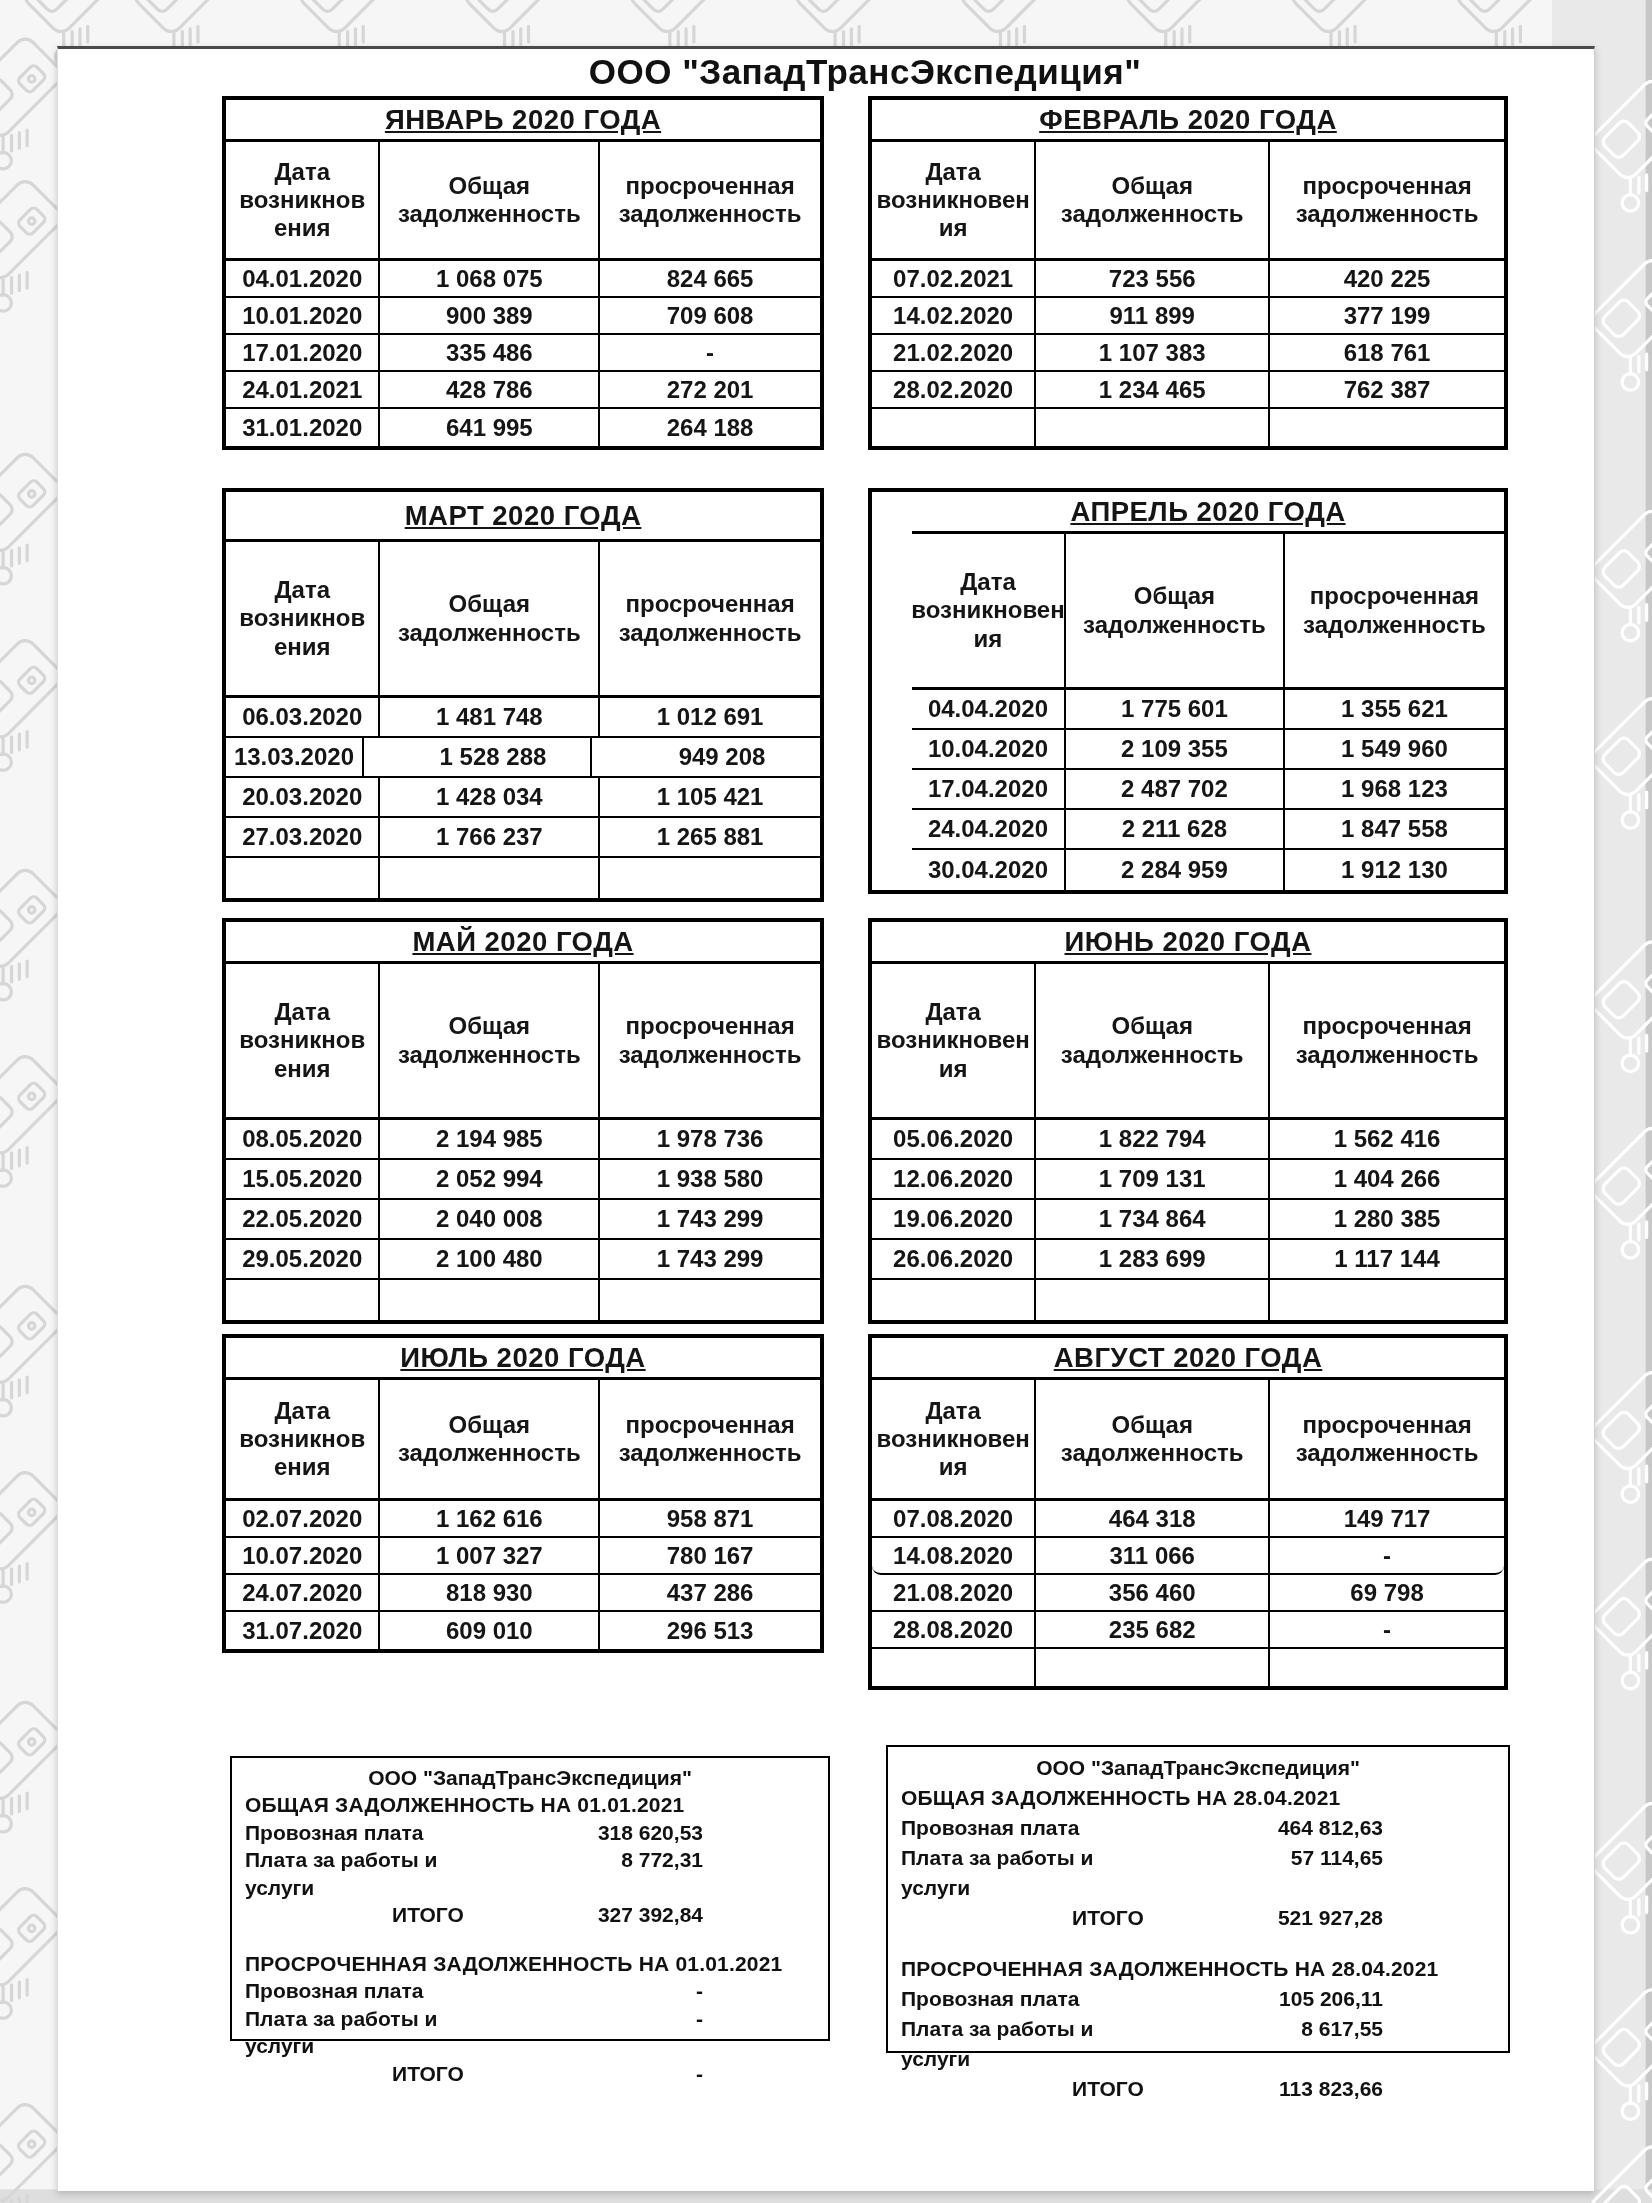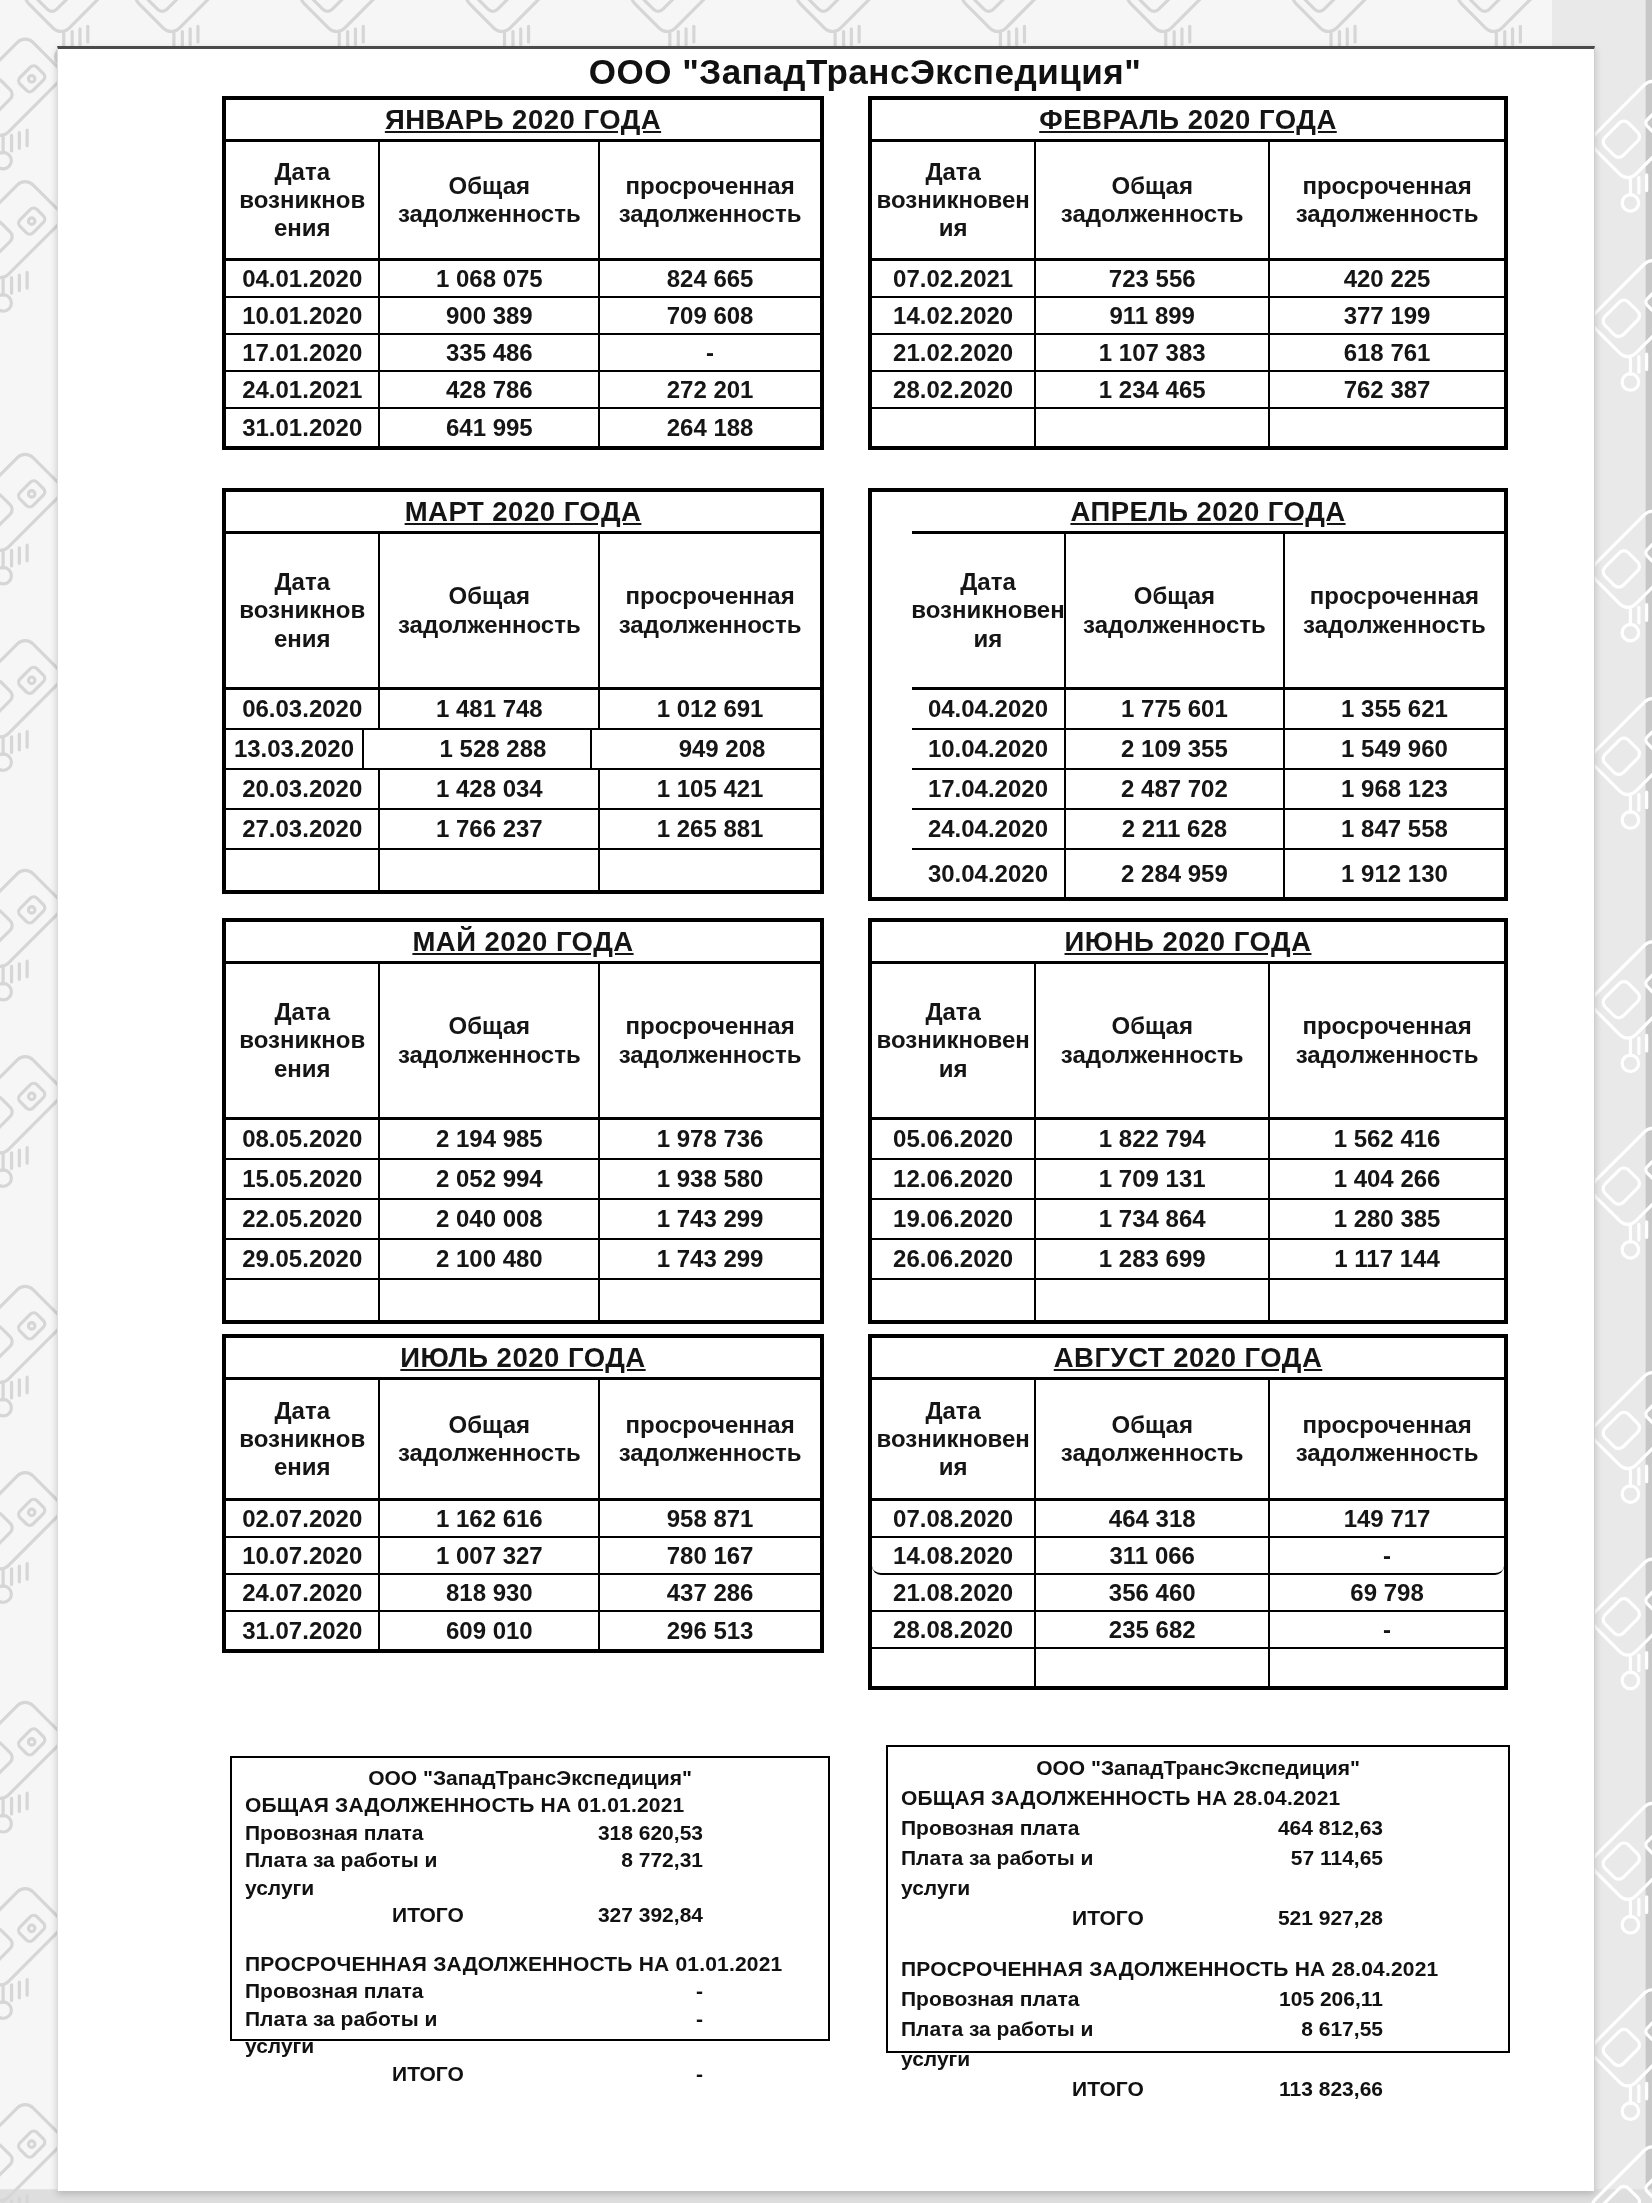--- a/index.html
+++ b/index.html
@@ -194,21 +194,21 @@
           <div class="cell c2">1 234 465</div>
           <div class="cell c3">762 387</div>
         </div>
         <div class="tbl-row" style="height: 37px;">
           <div class="cell c1"></div>
           <div class="cell c2"></div>
           <div class="cell c3"></div>
         </div>
       </div>
       <div class="tbl" style="left: 222px; top: 488px; width: 602px;">
-        <div class="tbl-title" style="height: 42px;">МАРТ 2020 ГОДА</div>
+        <div class="tbl-title" style="height: 50px;">МАРТ 2020 ГОДА</div>
         <div class="tbl-head" style="height: 156px;">
           <div class="hc c1">Дата
 возникнов
 ения</div>
           <div class="hc c2">Общая
 задолженность</div>
           <div class="hc c3">просроченная
 задолженность</div>
         </div>
         <div class="tbl-row" style="height: 40px;">
@@ -261,21 +261,21 @@
         <div class="tbl-row" style="height: 40px;">
           <div class="cell c1">17.04.2020</div>
           <div class="cell c2">2 487 702</div>
           <div class="cell c3">1 968 123</div>
         </div>
         <div class="tbl-row" style="height: 40px;">
           <div class="cell c1">24.04.2020</div>
           <div class="cell c2">2 211 628</div>
           <div class="cell c3">1 847 558</div>
         </div>
-        <div class="tbl-row" style="height: 47px;">
+        <div class="tbl-row" style="height: 40px;">
           <div class="cell c1">30.04.2020</div>
           <div class="cell c2">2 284 959</div>
           <div class="cell c3">1 912 130</div>
         </div>
       </div>
       <div class="tbl" style="left: 222px; top: 918px; width: 602px;">
         <div class="tbl-title" style="height: 42px;">МАЙ 2020 ГОДА</div>
         <div class="tbl-head" style="height: 156px;">
           <div class="hc c1">Дата
 возникнов

